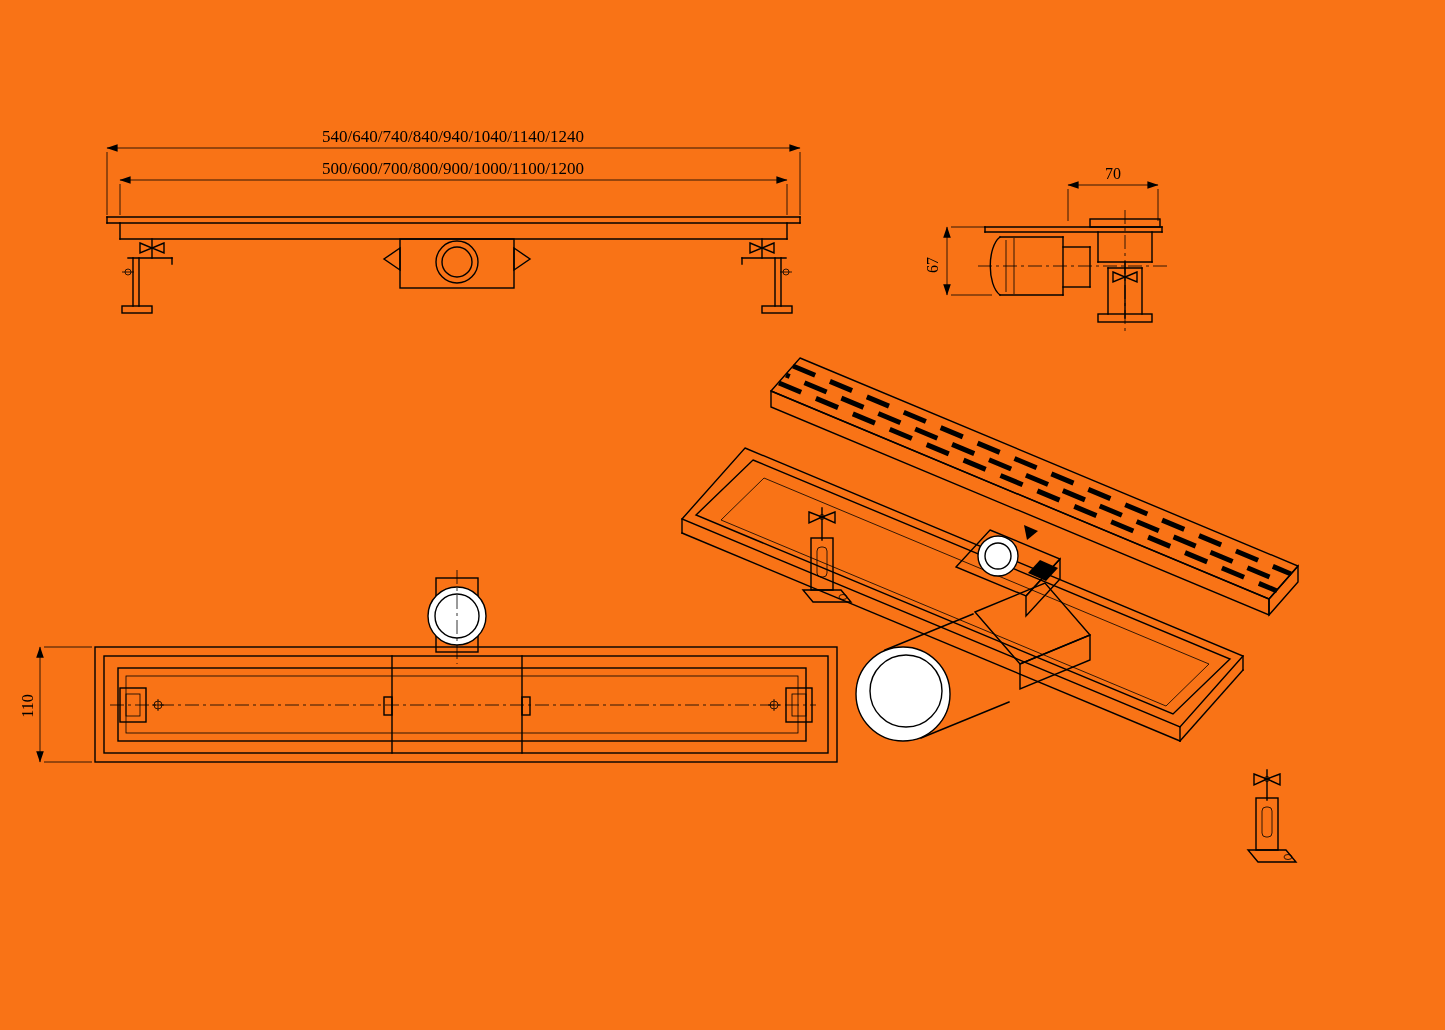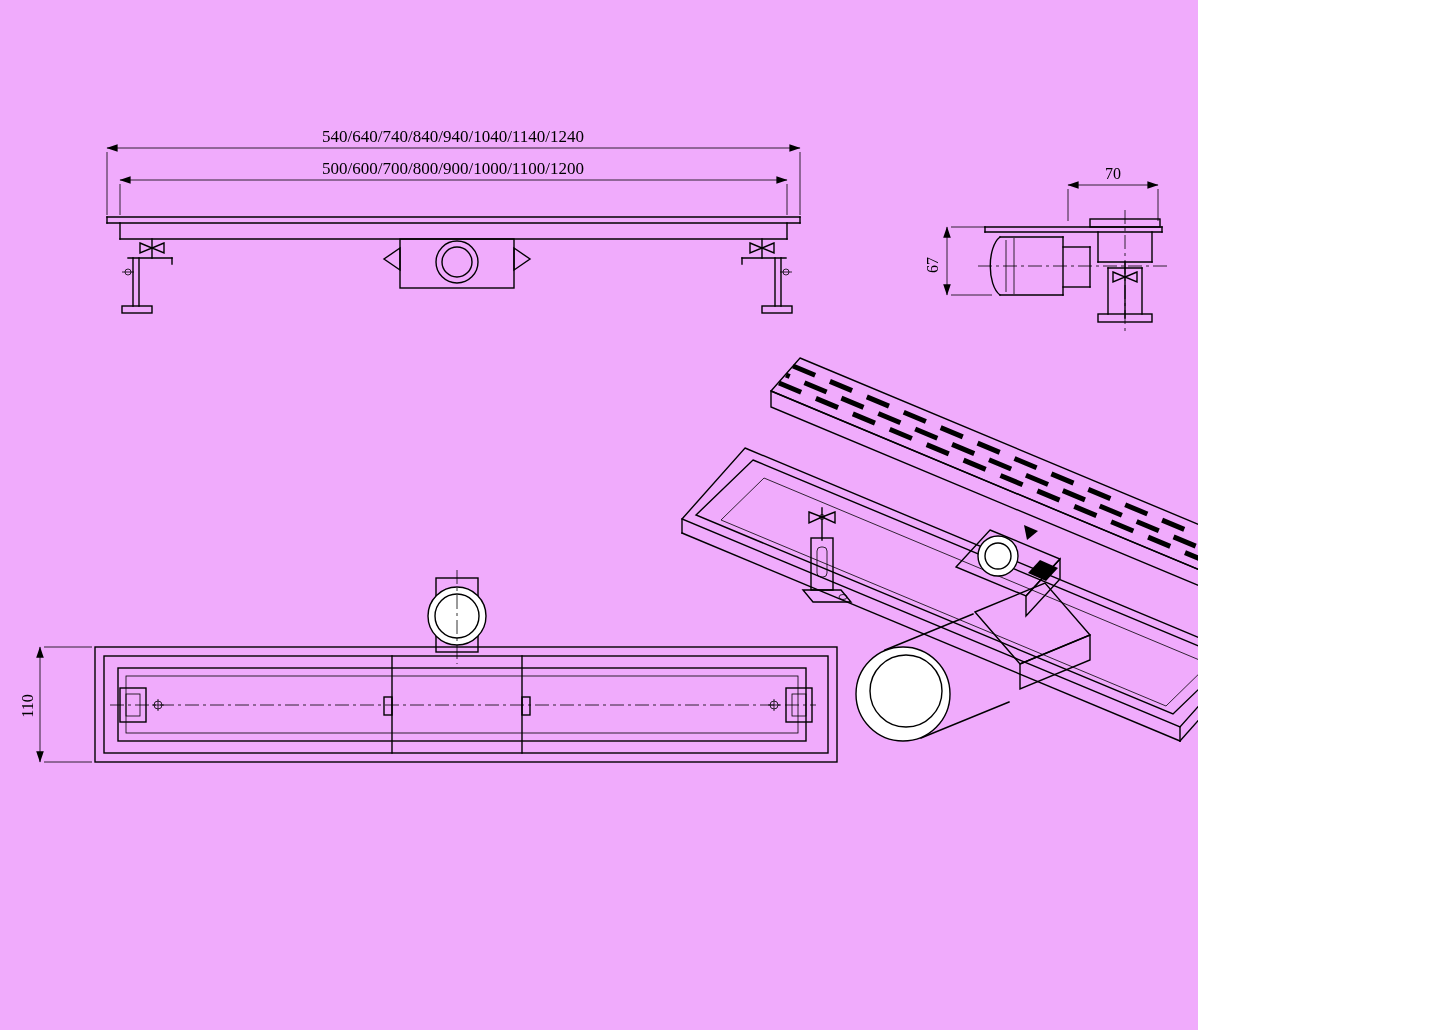--- a/index.html
+++ b/index.html
@@ -1,16 +1,16 @@
 <!DOCTYPE html>
 <html><head>
 <meta charset="utf-8">
 <style>
   html,body{margin:0;padding:0;background:#ffffff;}
-  .canvas{position:relative;width:1198px;height:1030px;background:#f0abfc;overflow:hidden;}
+  .canvas{position:relative;width:1445px;height:1030px;background:#f97316;overflow:hidden;}
   svg{display:block;}
   .obj{stroke:#000;stroke-width:1.4;fill:none;stroke-linecap:square;stroke-linejoin:miter;}
   .thin{stroke:#000;stroke-width:0.8;fill:none;}
   .cl{stroke:#000;stroke-width:0.8;fill:none;stroke-dasharray:14 4 3 4;}
   .slotline{stroke:#000;stroke-width:5;fill:none;stroke-dasharray:24 16;}
   .solid{fill:#000;stroke:none;}
   .whitefill{fill:#fff;stroke:#000;stroke-width:1.4;}
   text{font-family:"Liberation Serif",serif;fill:#000;}
   .dimtext{font-size:17px;text-anchor:middle;}
   .dimtextsm{font-size:16px;text-anchor:middle;}

